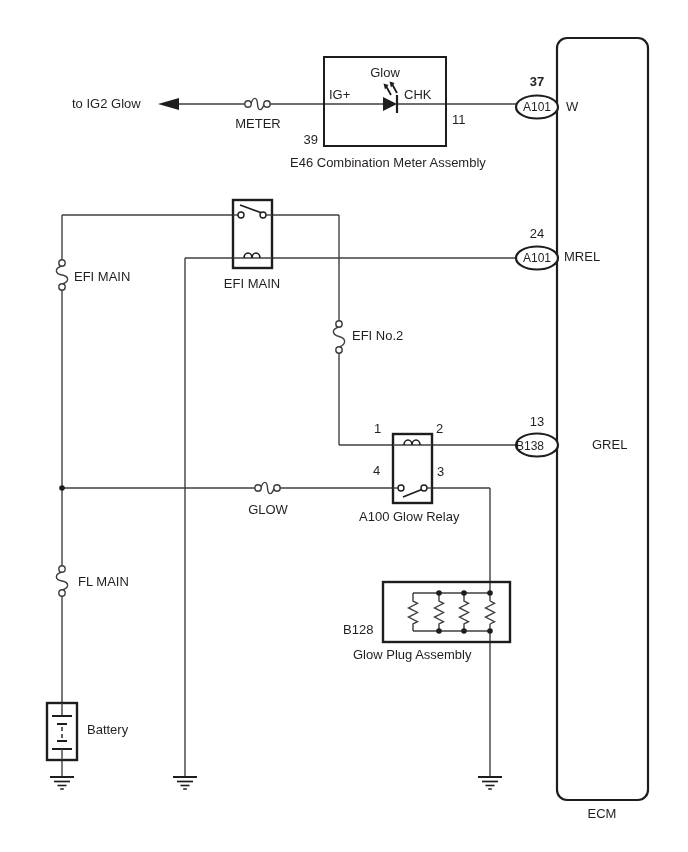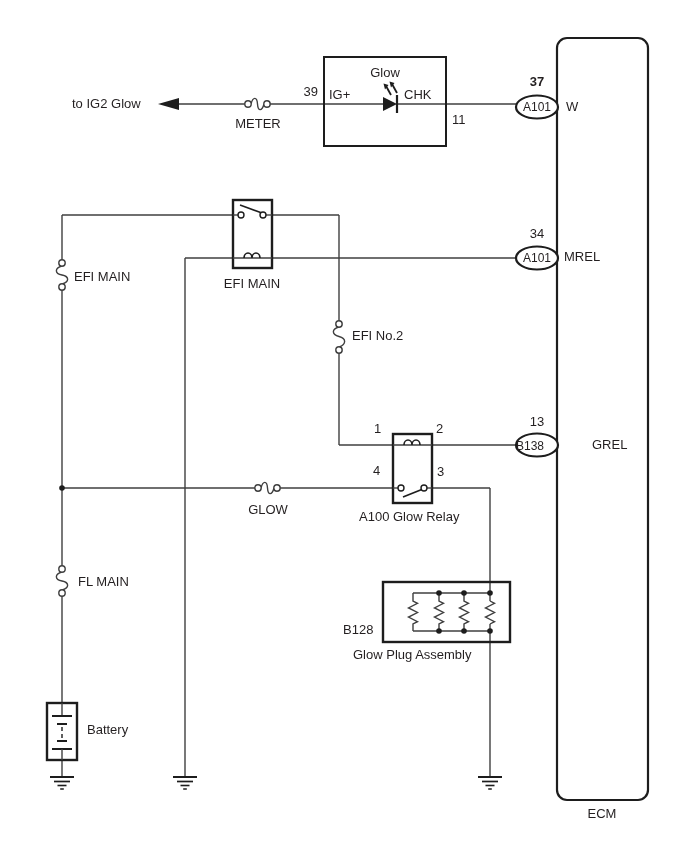--- a/index.html
+++ b/index.html
@@ -7,21 +7,21 @@
     position:relative;width:688px;height:852px;background:#ffffff;
     font-family:"Liberation Sans","DejaVu Sans",sans-serif;color:#231f20;
     overflow:hidden;
   }
   #wiring-svg{position:absolute;left:0;top:0;}
   .lbl{
     position:absolute;font-size:13px;line-height:14px;color:#231f20;
     white-space:nowrap;
   }
   .ctr{text-align:center;white-space:normal;}
-  .rt{text-align:right;}
+  .rt{text-align:right;margin-top:48px;}
   .conn{font-size:12px;}
 </style>
 </head>
 <body>
 
 <div id="stage">
 
   <svg id="wiring-svg" width="688" height="852" viewBox="0 0 688 852">
 
     <g stroke="#3f3f3f" stroke-width="1.4" fill="none">
@@ -187,29 +187,30 @@
   </svg>
 
   <div class="lbl" style="left:72px;top:97px;">to IG2 Glow</div>
   <div class="lbl ctr" style="left:228px;top:117px;width:60px;">METER</div>
 
   <div class="lbl rt" style="left:294px;top:85px;width:24px;">39</div>
   <div class="lbl ctr" style="left:324px;top:66px;width:122px;">Glow</div>
   <div class="lbl" style="left:329px;top:88px;">IG+</div>
   <div class="lbl" style="left:404px;top:88px;">CHK</div>
   <div class="lbl" style="left:452px;top:85px;margin-top:28px;">11</div>
+  <div class="lbl" style="left:290px;top:156px;">E46 Combination Meter Assembly</div>
 
   <div class="lbl ctr" style="left:527px;top:75px;width:20px;font-weight:bold;">37</div>
   <div class="lbl ctr conn" style="left:516px;top:100px;width:42px;">A101</div>
   <div class="lbl" style="left:566px;top:100px;">W</div>
 
   <div class="lbl" style="left:74px;top:270px;">EFI MAIN</div>
   <div class="lbl ctr" style="left:217px;top:277px;width:70px;">EFI MAIN</div>
 
-  <div class="lbl ctr" style="left:527px;top:227px;width:20px;">34</div>
+  <div class="lbl ctr" style="left:527px;top:227px;width:20px;">24</div>
   <div class="lbl ctr conn" style="left:516px;top:251px;width:42px;">A101</div>
   <div class="lbl" style="left:564px;top:250px;">MREL</div>
 
   <div class="lbl" style="left:352px;top:329px;">EFI No.2</div>
 
   <div class="lbl" style="left:374px;top:422px;">1</div>
   <div class="lbl" style="left:436px;top:422px;">2</div>
   <div class="lbl" style="left:373px;top:464px;">4</div>
   <div class="lbl" style="left:437px;top:465px;">3</div>
   <div class="lbl" style="left:359px;top:510px;">A100 Glow Relay</div>

